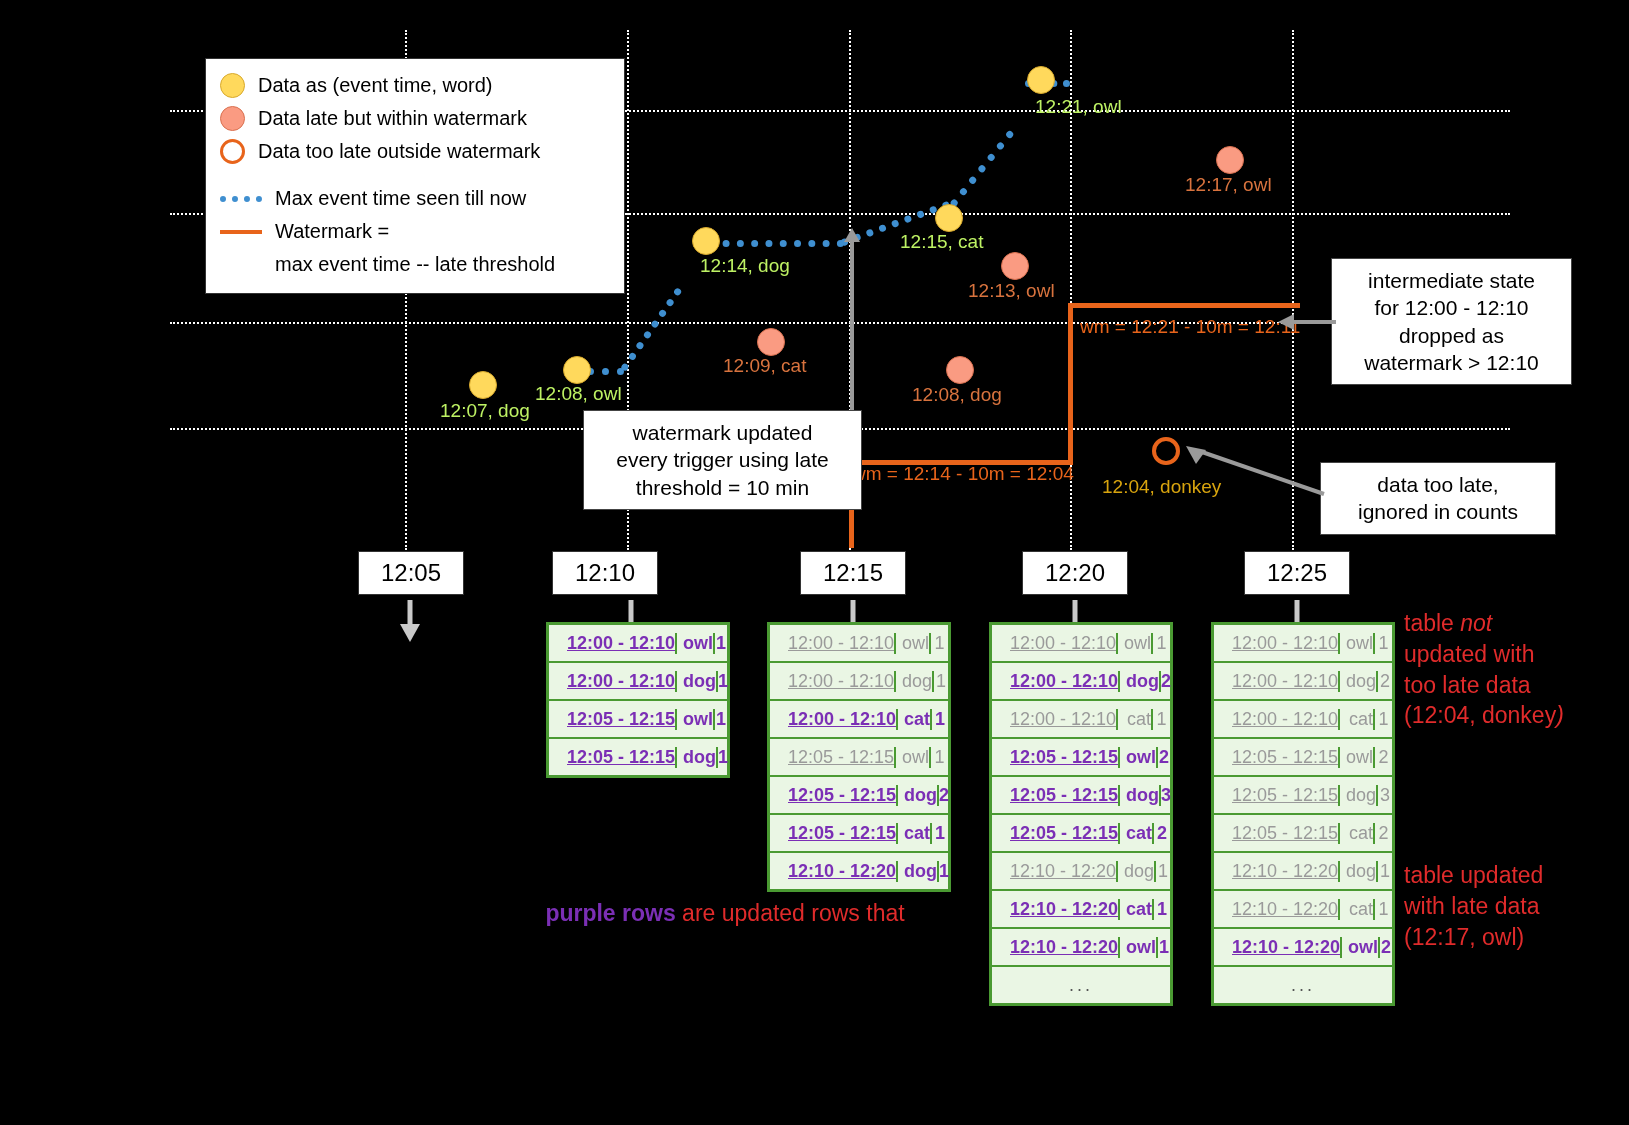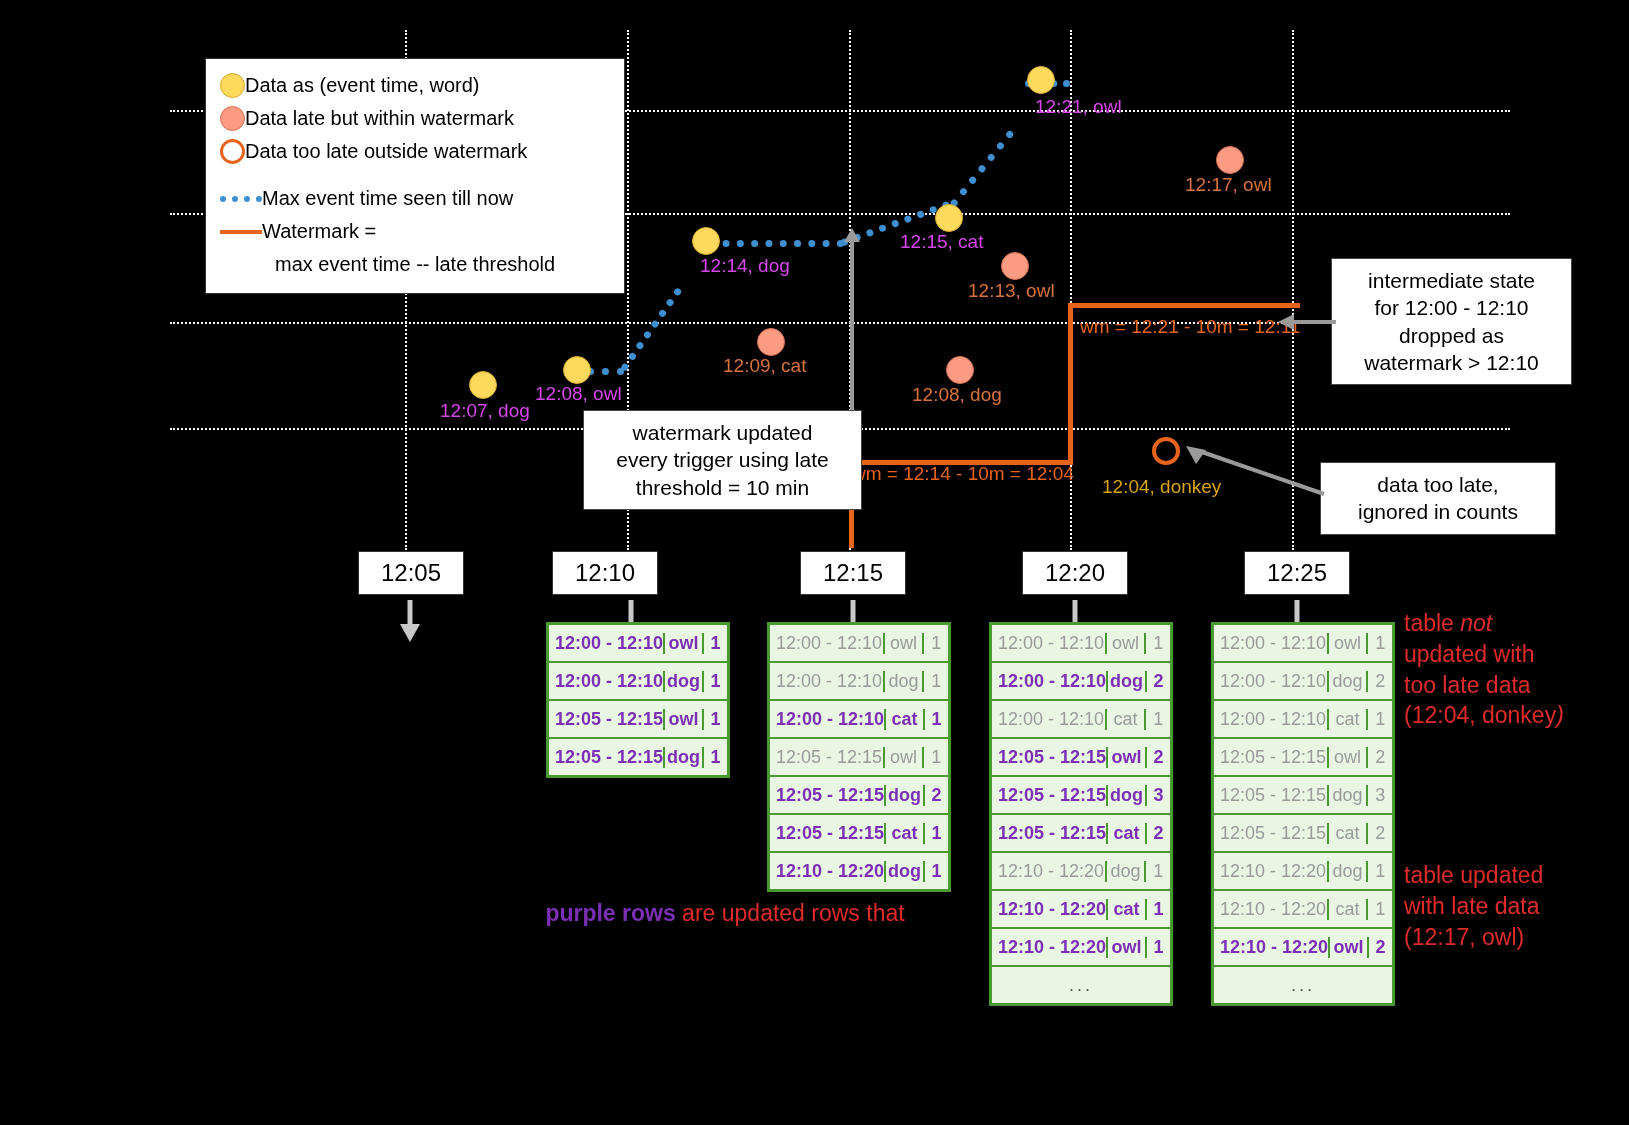--- a/index.html
+++ b/index.html
@@ -7,36 +7,36 @@
        font-family:"Liberation Sans",sans-serif;color:#000;}
   .canvas{position:absolute;left:0;top:0;width:1629px;height:1125px;}
 
   
   .vline{position:absolute;width:0;border-left:2px dotted #ffffff;}
   .hline{position:absolute;height:0;border-top:2px dotted #ffffff;}
 
   
   .legend{position:absolute;background:#fff;border:1px solid #333;
           padding:10px 14px 12px 14px;font-size:20px;line-height:1.42;}
-  .legend .row{display:flex;align-items:center;height:33px;}
+  .legend .row{display:flex;align-items:center;gap:13px;height:33px;}
   .dot{width:23px;height:23px;border-radius:50%;flex:0 0 auto;}
   .dot.yellow{background:#ffd95c;border:1px solid #d8a92c;}
   .dot.salmon{background:#fa9b82;border:1px solid #d9704f;}
   .dot.hollow{background:#fff;border:3px solid #e8641b;width:19px;height:19px;}
   .lgline{width:42px;height:0;flex:0 0 auto;}
   .lgline.blue{border-top:6px dotted #3f8fd0;}
   .lgline.orange{border-top:4px solid #e8641b;}
   .legend .wm2{padding-left:55px;}
 
   
   .pt{position:absolute;width:26px;height:26px;border-radius:50%;}
   .pt.yellow{background:#ffd95c;border:1px solid #d8a92c;}
   .pt.salmon{background:#fa9b82;border:1px solid #d9704f;}
   .pt.hollow{background:#000;border:4px solid #e8641b;width:20px;height:20px;}
-  .ptlabel{position:absolute;color:#d946ef;font-size:19px;white-space:nowrap;}
+  .ptlabel{position:absolute;color:#bef264;font-size:19px;white-space:nowrap;}
   .ptlabel.s{color:#d8733e;}
   .ptlabel.h{color:#d8a40e;margin-top:12px;}
 
   
   .seg{position:absolute;height:0;border-top:7px dotted #3f8fd0;transform-origin:0 0;}
 
   
   .wseg{position:absolute;background:#e8641b;}
   .wmlabel{position:absolute;color:#e8641b;font-size:19px;white-space:nowrap;}
 
@@ -49,22 +49,22 @@
 
   
   .timepill{position:absolute;background:#fff;border:1px solid #333;
             font-size:24px;padding:7px 0;width:104px;text-align:center;}
 
   
   .tbl{position:absolute;border:3px solid #4a9a32;background:#eaf6e4;
        font-size:18px;}
   .tbl .r{display:flex;align-items:center;border-bottom:2px solid #4a9a32;height:36px;}
   .tbl .r:last-child{border-bottom:none;}
-  .tbl .c1{width:108px;padding-left:6px;white-space:nowrap;}
-  .tbl .c2{width:38px;text-align:center;border-left:2px solid #4a9a32;}
+  .tbl .c1{width:108px;padding-left:18px;white-space:nowrap;text-decoration:underline;}
+  .tbl .c2{width:38px;text-align:right;border-left:2px solid #4a9a32;padding-left:6px;}
   .tbl .c3{width:24px;text-align:center;border-left:2px solid #4a9a32;}
   .tbl .r.dim{color:#9a9a9a;}
   .tbl .r.hl{color:#7b2fb5;font-weight:bold;}
   .tbl .r.ell{justify-content:center;color:#555;letter-spacing:3px;}
 
   
   .note{position:absolute;font-size:23px;line-height:1.34;}
   .note.red{color:#e02b2b;}
   .note.purple{color:#7b2fb5;font-weight:bold;}
   .note.center{text-align:center;}

